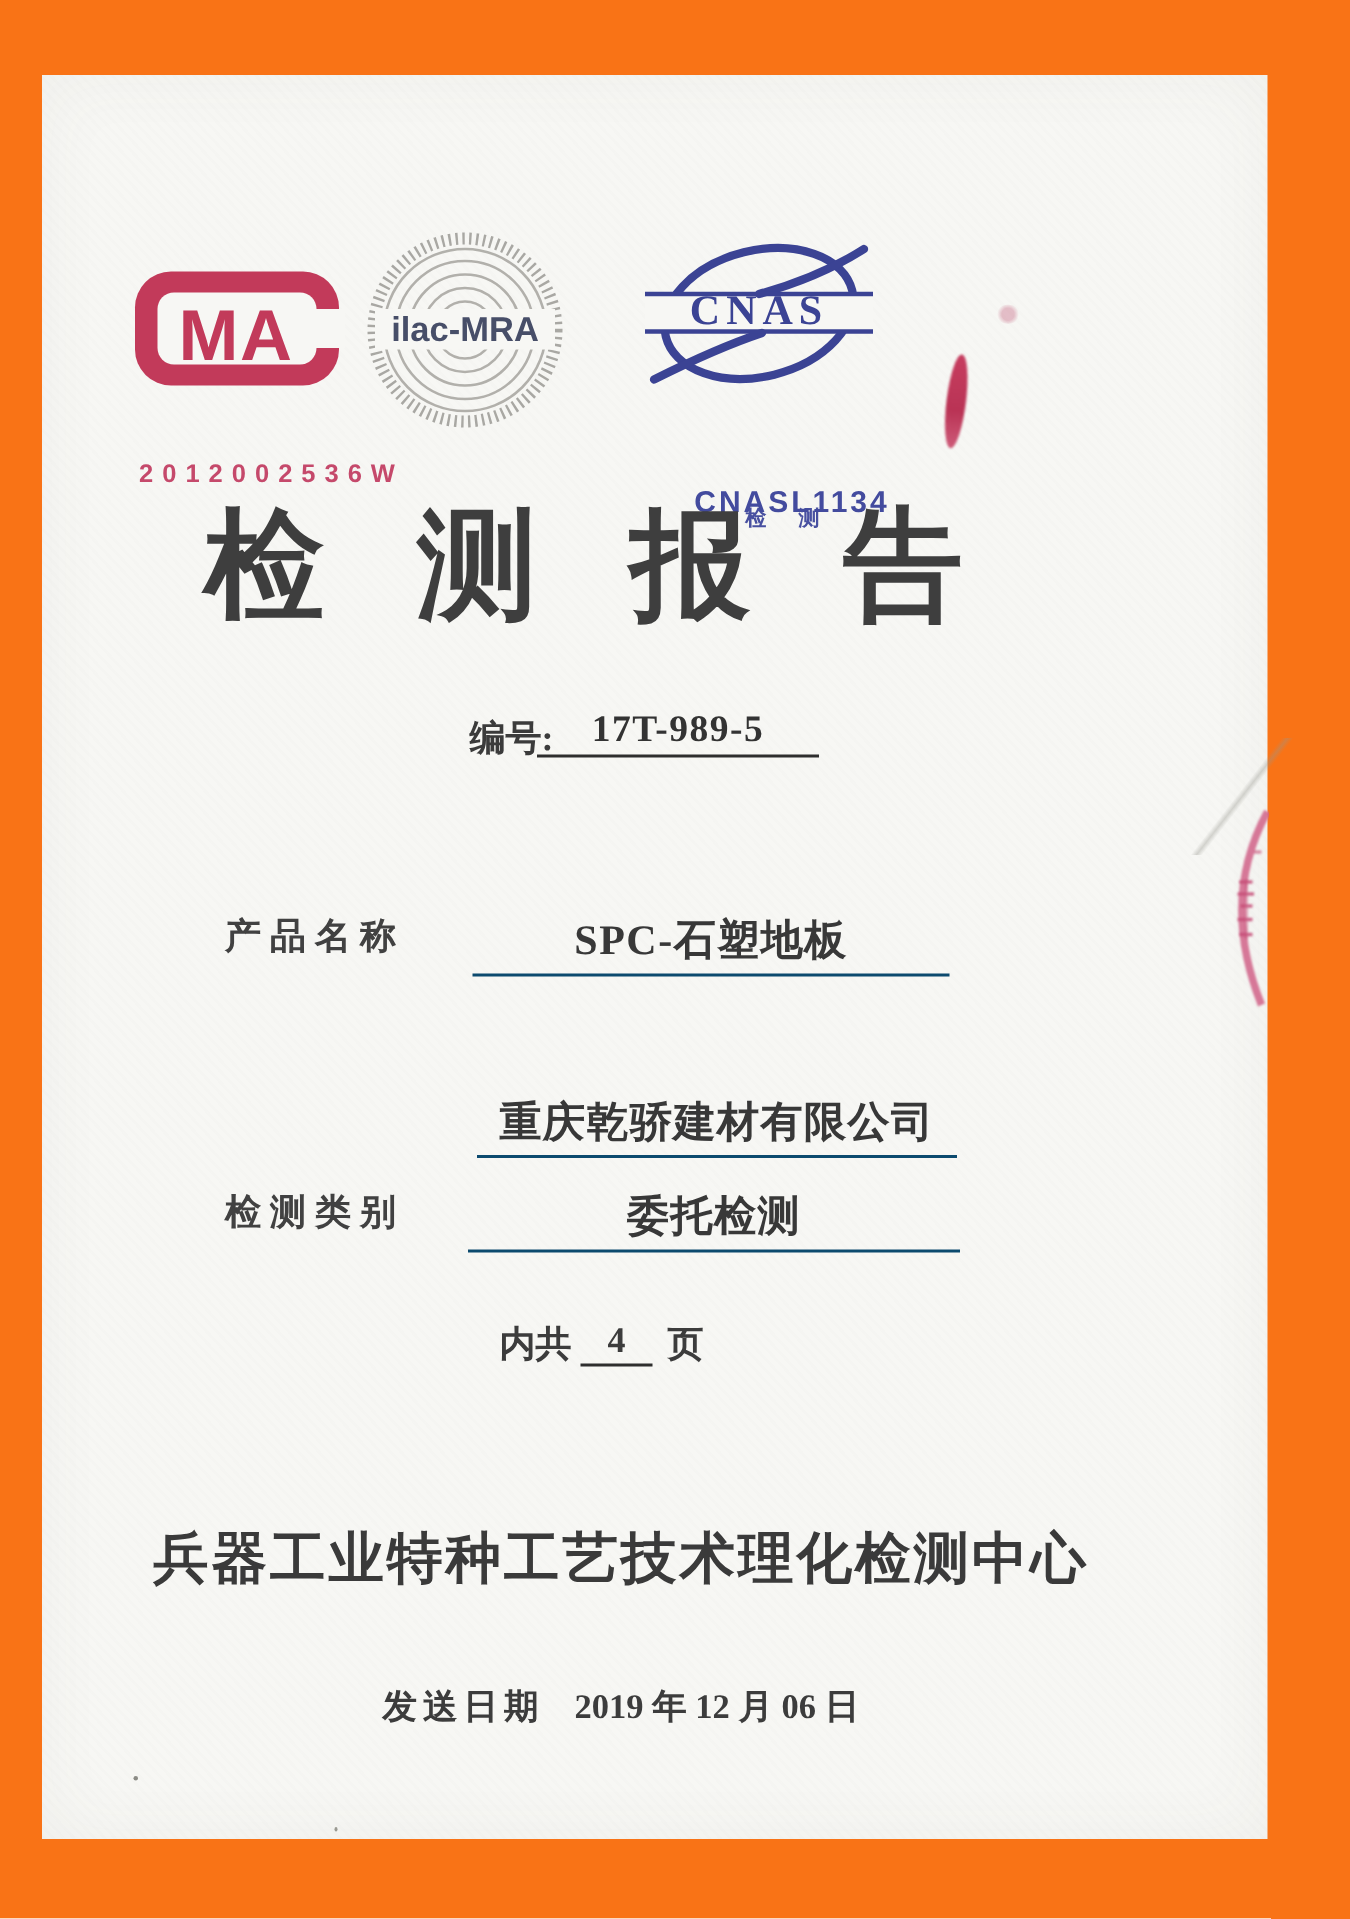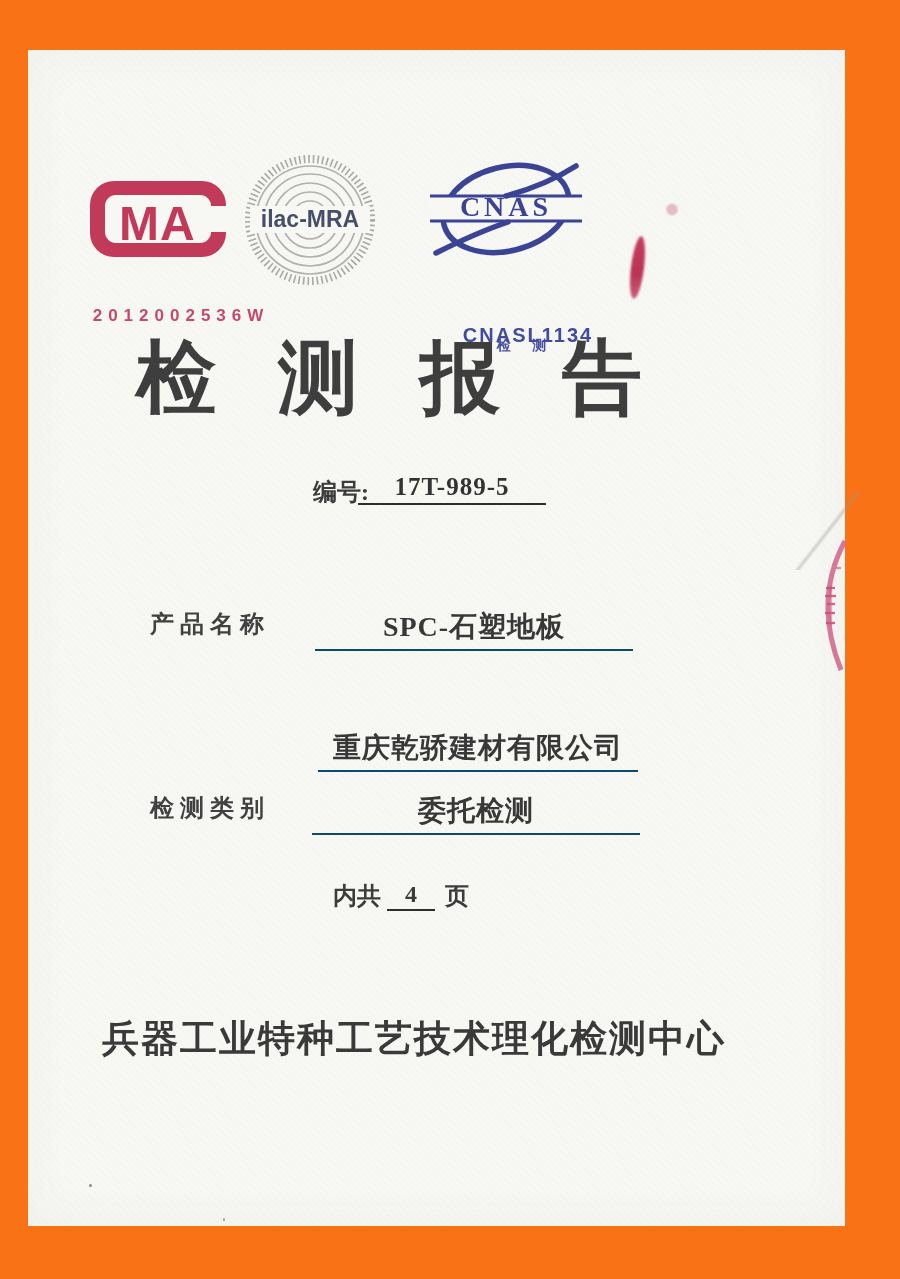--- a/index.html
+++ b/index.html
@@ -138,13 +138,17 @@
   <div class="field-value" style="left:312px;top:790px;width:328px;">委托检测</div>
 
   <div class="pages-row">
     <span>内共</span>
     <span class="pages-count">4</span>
     <span class="pages-suffix">页</span>
   </div>
 
   <div class="org-name">兵器工业特种工艺技术理化检测中心</div>
 
+  <div class="date-row">
+    <span class="date-label">发送日期</span>
+    <span>2019 年 12 月 06 日</span>
+  </div>
 </div>
 
 </body></html>

